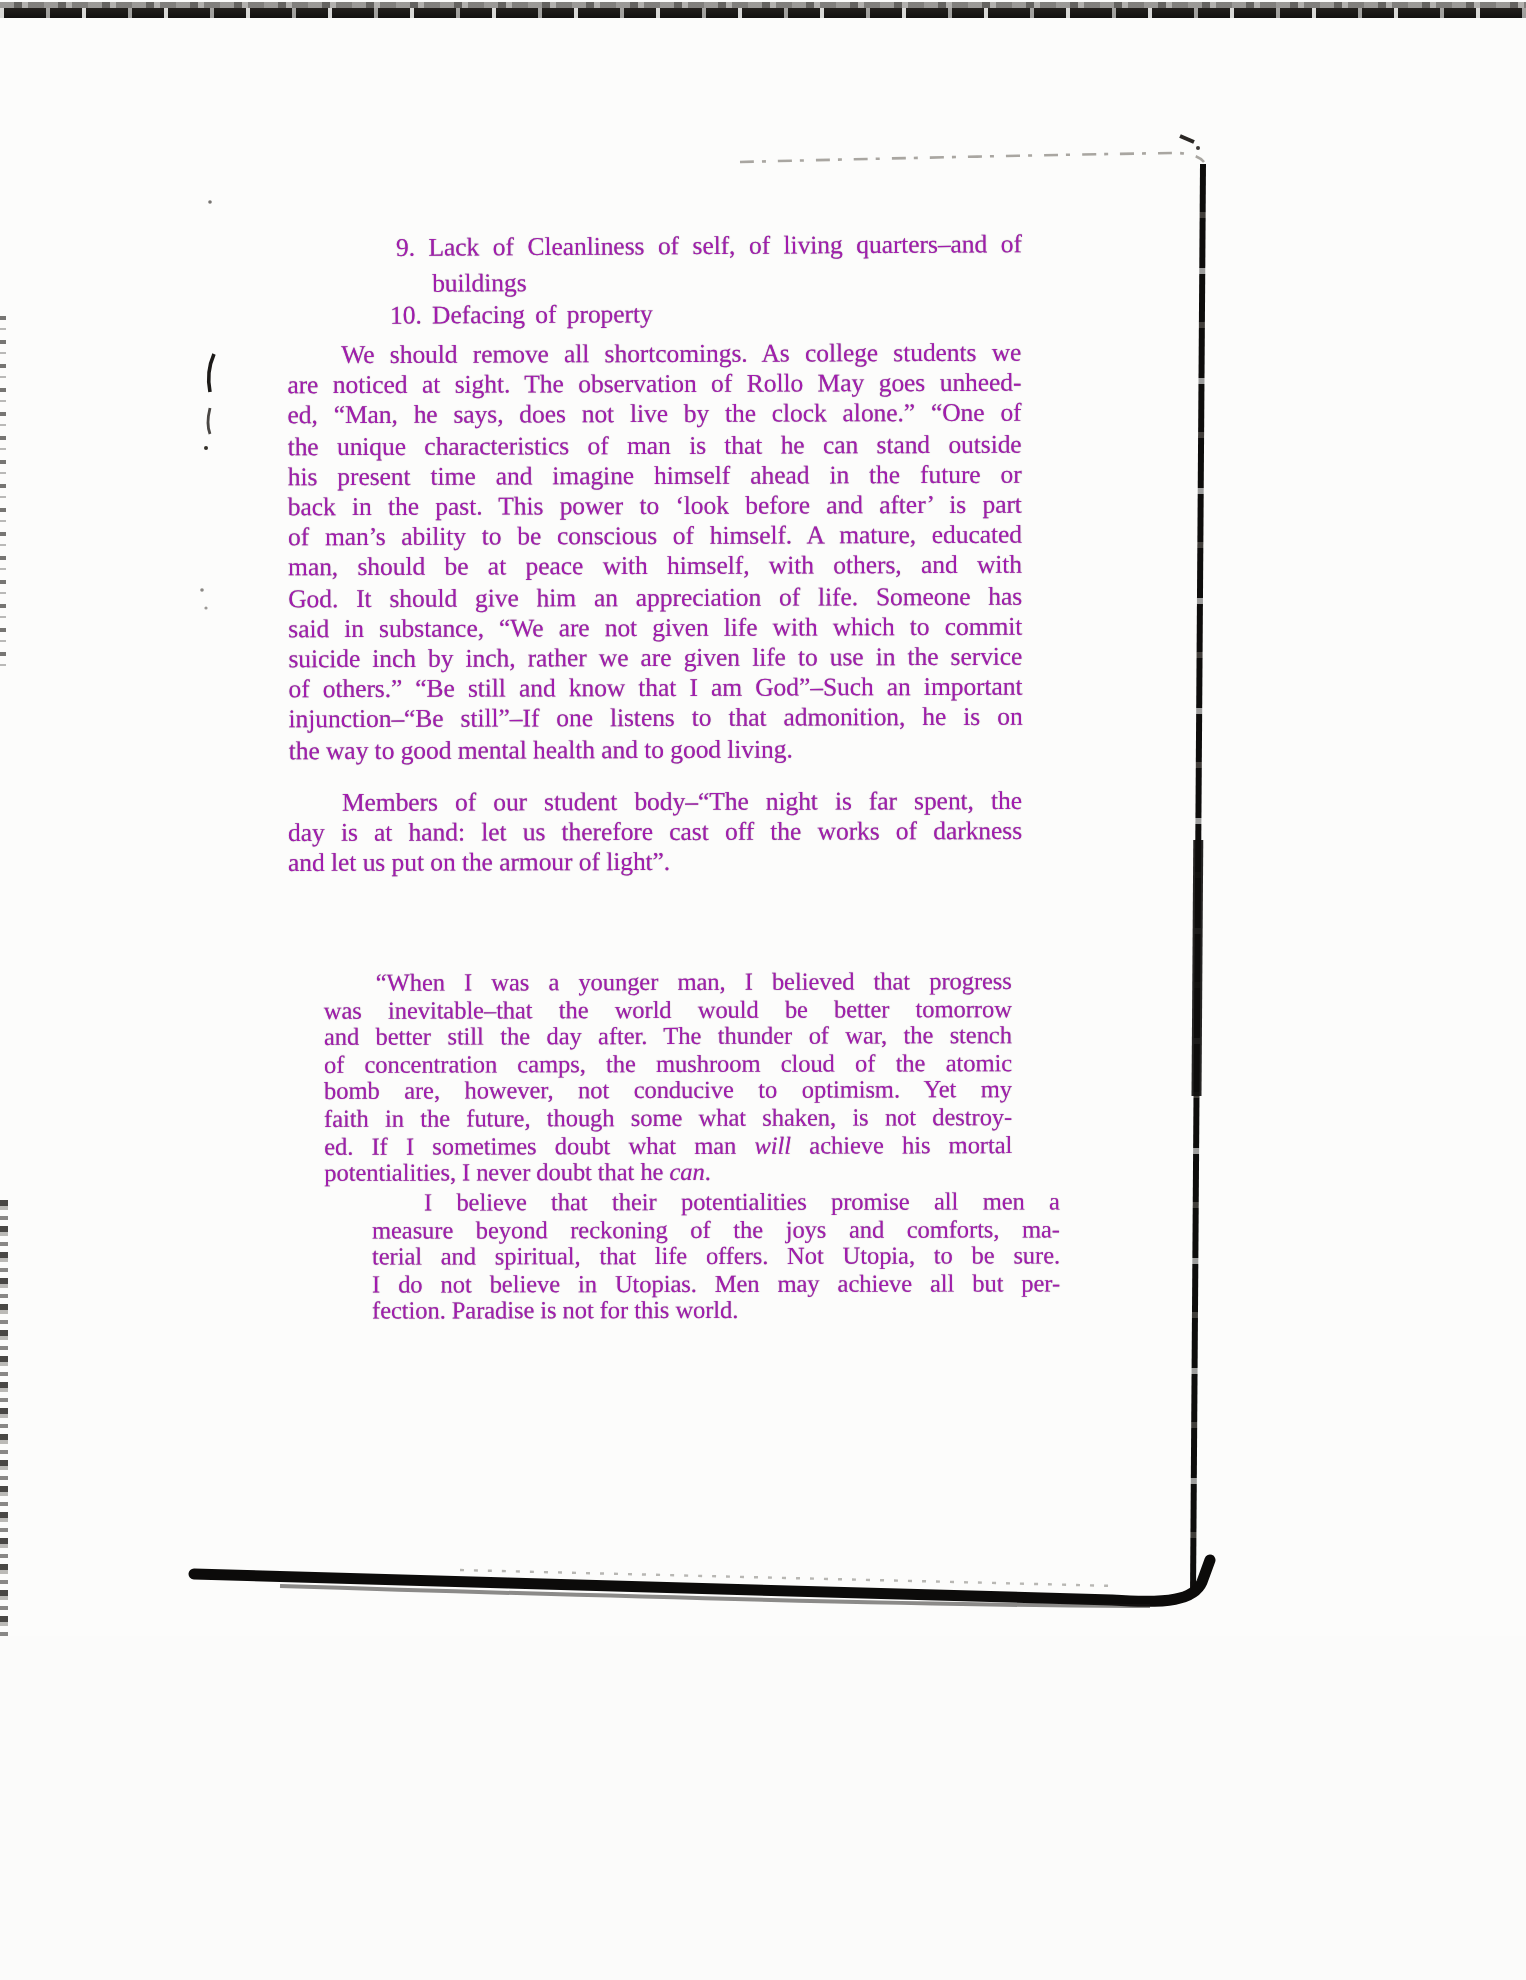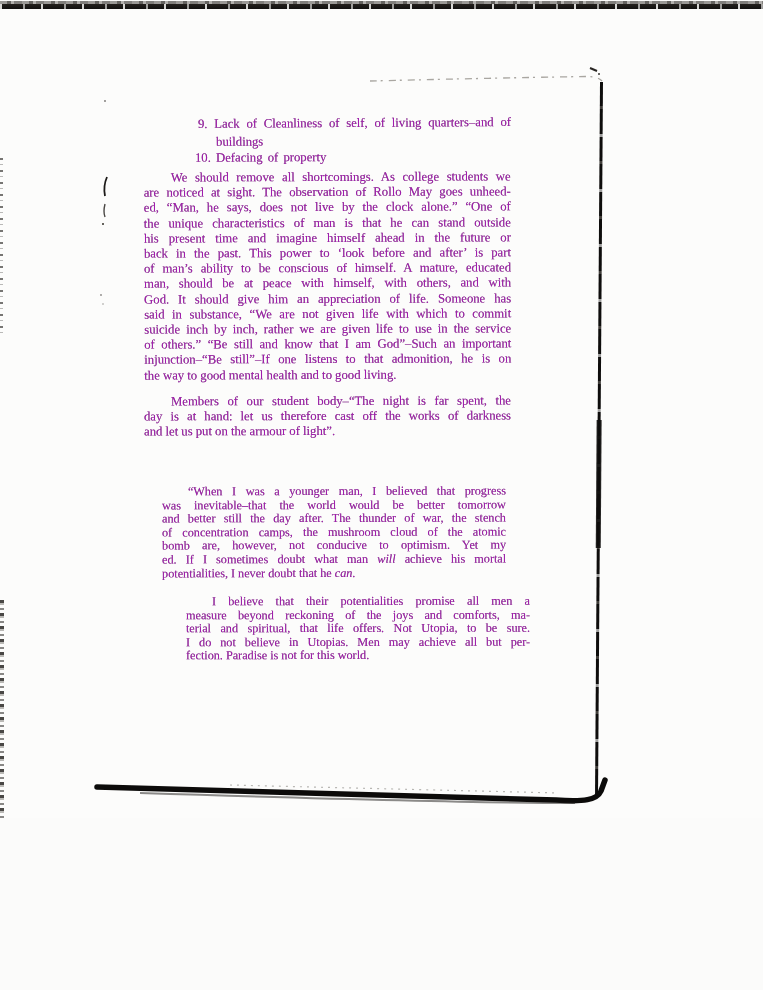--- a/index.html
+++ b/index.html
@@ -115,20 +115,21 @@
     <div class="ln">and let us put on the armour of light”.</div>
   </div>
 
 
   <div class="block qt" style="left:162px; top:485px; width:344px; transform:rotate(-0.15deg);">
     <div class="ln just qind">“When I was a younger man, I believed that progress</div>
     <div class="ln just">was inevitable–that the world would be better tomorrow</div>
     <div class="ln just">and better still the day after. The thunder of war, the stench</div>
     <div class="ln just">of concentration camps, the mushroom cloud of the atomic</div>
     <div class="ln just">bomb are, however, not conducive to optimism. Yet my</div>
+    <div class="ln just">faith in the future, though some what shaken, is not destroy-</div>
     <div class="ln just"><span>ed. If I sometimes doubt what man </span><em>will</em><span> achieve his mortal</span></div>
     <div class="ln"><span>potentialities, I never doubt that he </span><em>can</em><span>.</span></div>
   </div>
 
   <div class="block qt" style="left:162px; top:595px; width:344px; transform:rotate(-0.1deg);margin-left:24px;">
     <div class="ln just qind">I believe that their potentialities promise all men a</div>
     <div class="ln just">measure beyond reckoning of the joys and comforts, ma-</div>
     <div class="ln just">terial and spiritual, that life offers. Not Utopia, to be sure.</div>
     <div class="ln just">I do not believe in Utopias. Men may achieve all but per-</div>
     <div class="ln">fection. Paradise is not for this world.</div>

